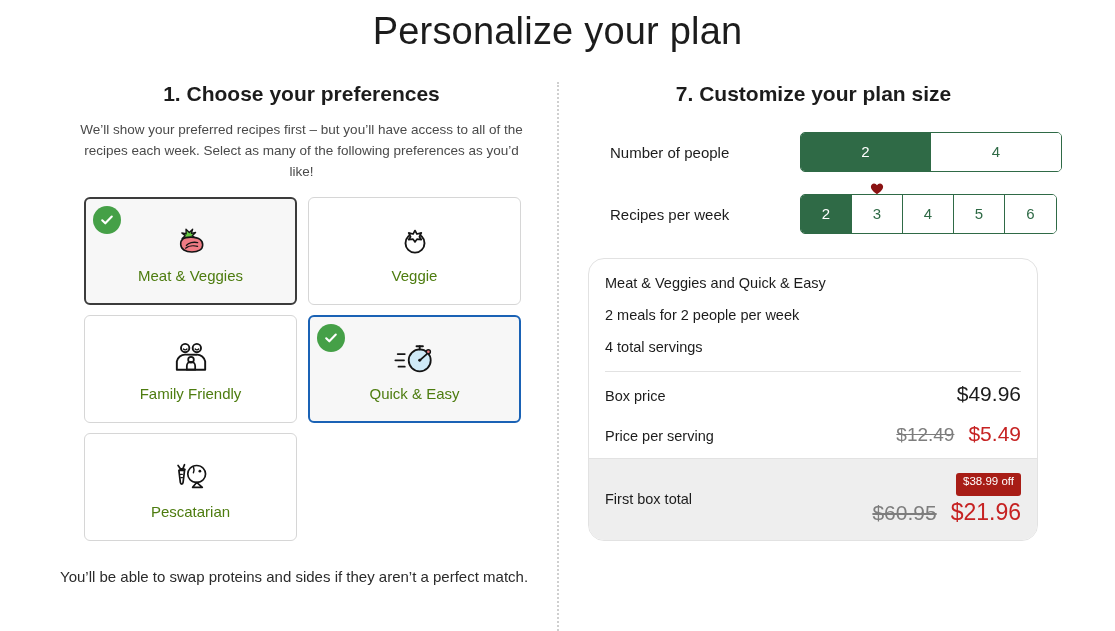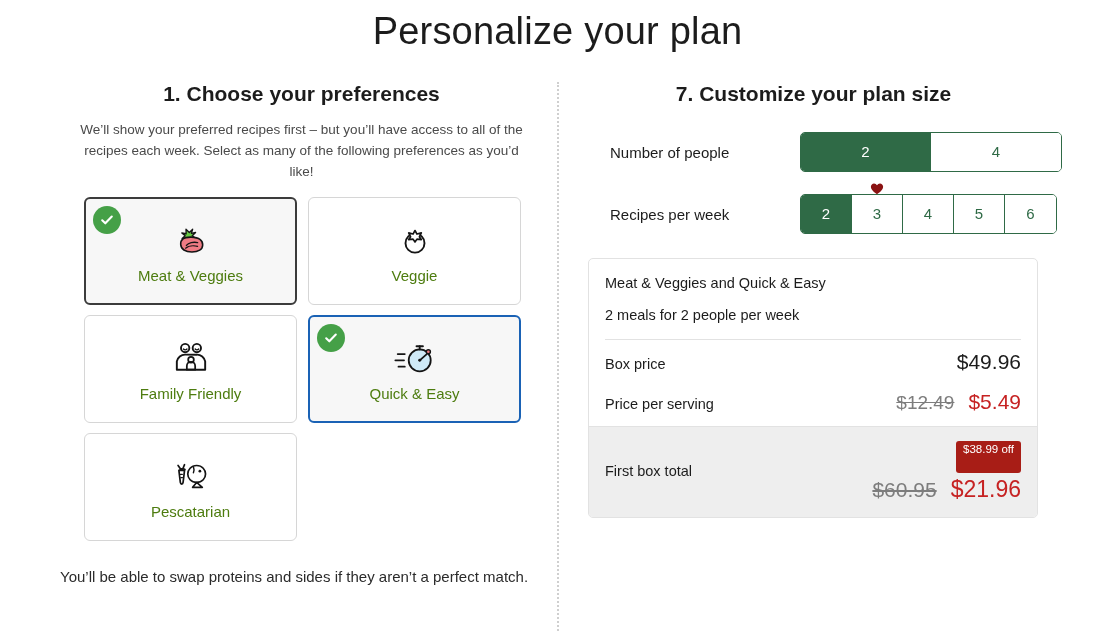--- a/index.html
+++ b/index.html
@@ -146,21 +146,21 @@
     left: 70px;
     width: 14px; height: 14px;
   }
 
   
   .summary {
     position: absolute;
     left: 16px; top: 176px;
     width: 450px;
     border: 1px solid #e2e2e2;
-    border-radius: 5px;
+    border-radius: 16px;
     background: #ffffff;
     overflow: hidden;
   }
   .summary-top { padding: 16px 16px 12px 16px; }
   .summary-line {
     font-size: 14.5px;
     color: #1c1c1c;
     margin-bottom: 16px;
   }
   .summary-line:last-child { margin-bottom: 4px; }
@@ -189,21 +189,21 @@
     position: relative;
     min-height: 62px;
   }
   .total-label { font-size: 14.5px; color: #1c1c1c; }
   .total-right { text-align: right; }
   .off-badge {
     display: inline-block;
     background: #a81d16;
     color: #ffffff;
     font-size: 11.5px;
-    padding: 2px 7px 18px 7px;
+    padding: 2px 7px 9px 7px;
     border-radius: 3px;
     margin-bottom: 3px;
   }
   .total-values { display: flex; align-items: baseline; gap: 14px; justify-content: flex-end; }
   .total-strike {
     font-size: 21px; color: #7d7d7d; text-decoration: line-through;
   }
   .total-now { font-size: 23px; color: #c62222; }
 </style>
 </head>
@@ -334,20 +334,21 @@
           <div class="seg">5</div>
           <div class="seg">6</div>
         </div>
       </div>
     </div>
 
     <div class="summary">
       <div class="summary-top">
         <div class="summary-line">Meat &amp; Veggies and Quick &amp; Easy</div>
         <div class="summary-line">2 meals for 2 people per week</div>
+        <div class="summary-line">4 total servings</div>
       </div>
       <div class="sep"></div>
 
       <div class="price-rows">
         <div class="price-row">
           <div class="price-label">Box price</div>
           <div class="price-values">
             <div class="price-now-black">$49.96</div>
           </div>
         </div>

